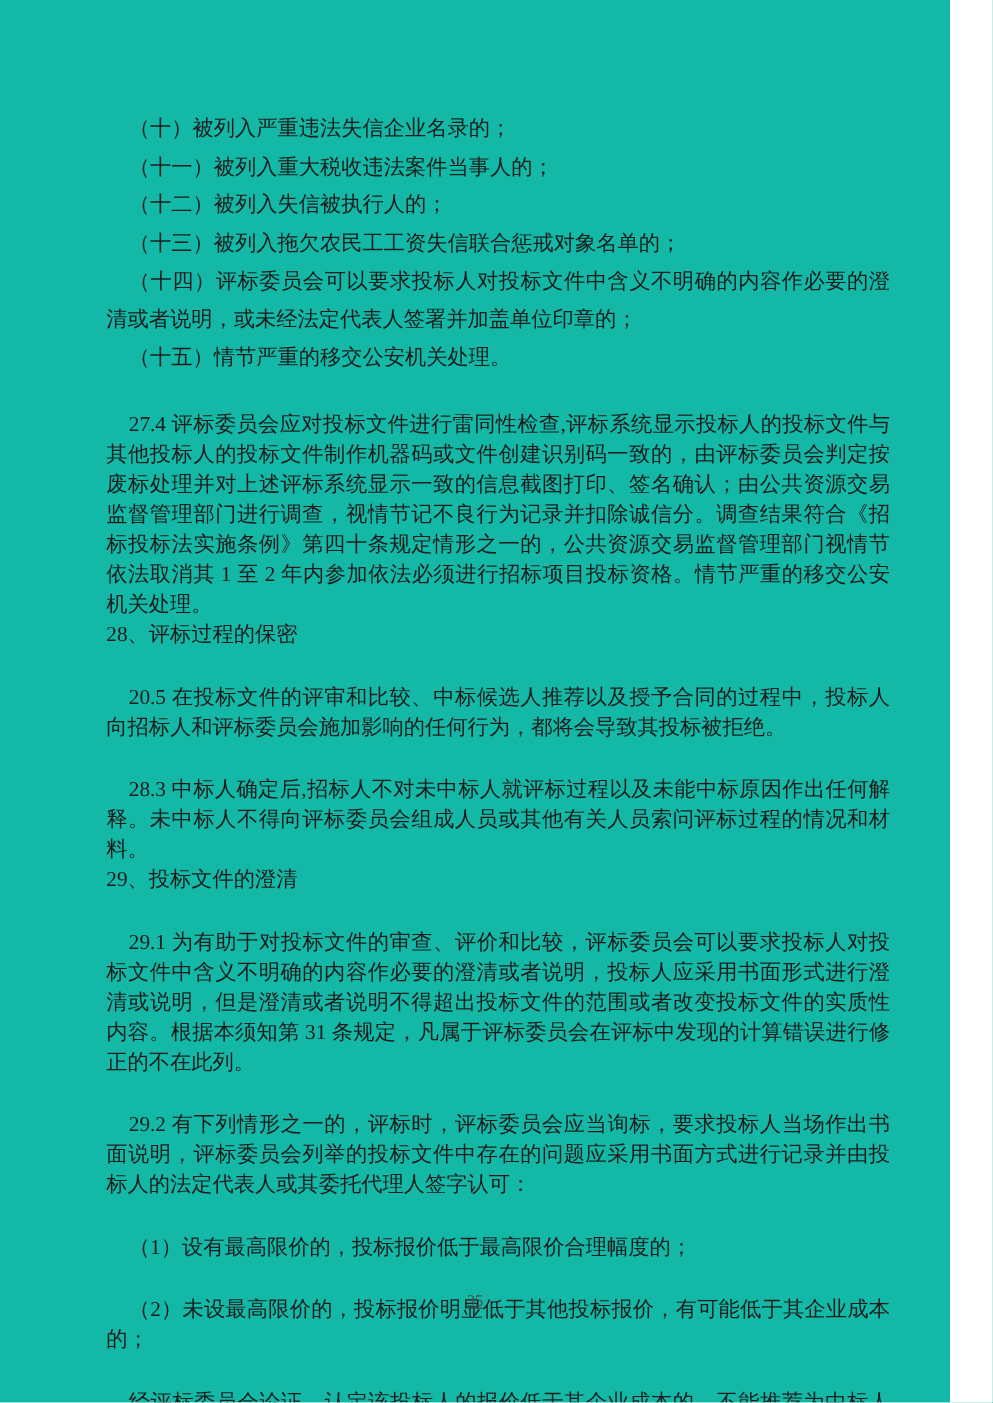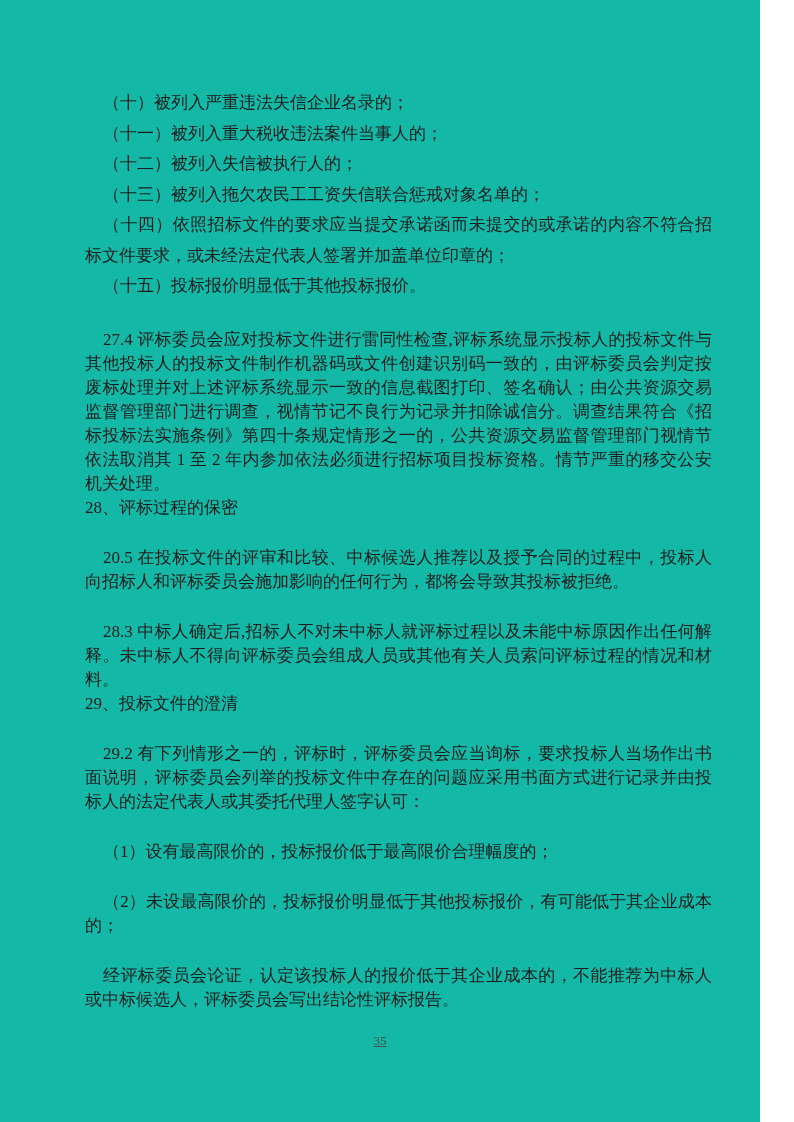--- a/index.html
+++ b/index.html
@@ -59,26 +59,27 @@
 </style>
 </head>
 <body>
 
 <div class="page">
   <div class="content">
     <p class="item">（十）被列入严重违法失信企业名录的；</p>
     <p class="item">（十一）被列入重大税收违法案件当事人的；</p>
     <p class="item">（十二）被列入失信被执行人的；</p>
     <p class="item">（十三）被列入拖欠农民工工资失信联合惩戒对象名单的；</p>
-    <p class="item">（十四）依照招标文件的要求应当提交承诺函而未提交的或承诺的内容不符合招标文件要求，或未经法定代表人签署并加盖单位印章的；</p>
-    <p class="item">（十五）投标报价明显低于其他投标报价。</p>
+    <p class="item">（十四）评标委员会可以要求投标人对投标文件中含义不明确的内容作必要的澄清或者说明，或未经法定代表人签署并加盖单位印章的；</p>
+    <p class="item">（十五）情节严重的移交公安机关处理。</p>
     <p class="body">27.4 评标委员会应对投标文件进行雷同性检查,评标系统显示投标人的投标文件与其他投标人的投标文件制作机器码或文件创建识别码一致的，由评标委员会判定按废标处理并对上述评标系统显示一致的信息截图打印、签名确认；由公共资源交易监督管理部门进行调查，视情节记不良行为记录并扣除诚信分。调查结果符合《招标投标法实施条例》第四十条规定情形之一的，公共资源交易监督管理部门视情节依法取消其 1 至 2 年内参加依法必须进行招标项目投标资格。情节严重的移交公安机关处理。</p>
     <p class="heading">28、评标过程的保密</p>
     <p class="body">20.5 在投标文件的评审和比较、中标候选人推荐以及授予合同的过程中，投标人向招标人和评标委员会施加影响的任何行为，都将会导致其投标被拒绝。</p>
     <p class="body">28.3 中标人确定后,招标人不对未中标人就评标过程以及未能中标原因作出任何解释。未中标人不得向评标委员会组成人员或其他有关人员索问评标过程的情况和材料。</p>
     <p class="heading">29、投标文件的澄清</p>
+    <p class="body">29.1 为有助于对投标文件的审查、评价和比较，评标委员会可以要求投标人对投标文件中含义不明确的内容作必要的澄清或者说明，投标人应采用书面形式进行澄清或说明，但是澄清或者说明不得超出投标文件的范围或者改变投标文件的实质性内容。根据本须知第 31 条规定，凡属于评标委员会在评标中发现的计算错误进行修正的不在此列。</p>
     <p class="body">29.2 有下列情形之一的，评标时，评标委员会应当询标，要求投标人当场作出书面说明，评标委员会列举的投标文件中存在的问题应采用书面方式进行记录并由投标人的法定代表人或其委托代理人签字认可：</p>
     <p class="body">（1）设有最高限价的，投标报价低于最高限价合理幅度的；</p>
     <p class="body">（2）未设最高限价的，投标报价明显低于其他投标报价，有可能低于其企业成本的；</p>
     <p class="body">经评标委员会论证，认定该投标人的报价低于其企业成本的，不能推荐为中标人或中标候选人，评标委员会写出结论性评标报告。</p>
   </div>
   <div class="page-number">35</div>
 </div>
 
 </body></html>

